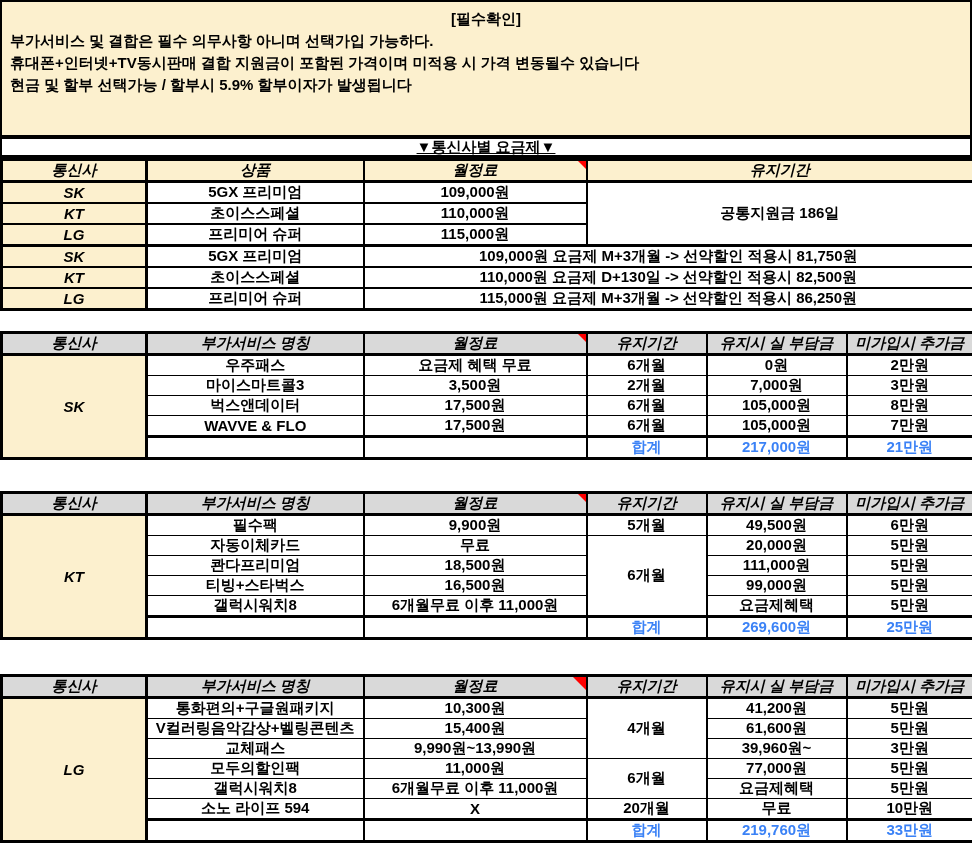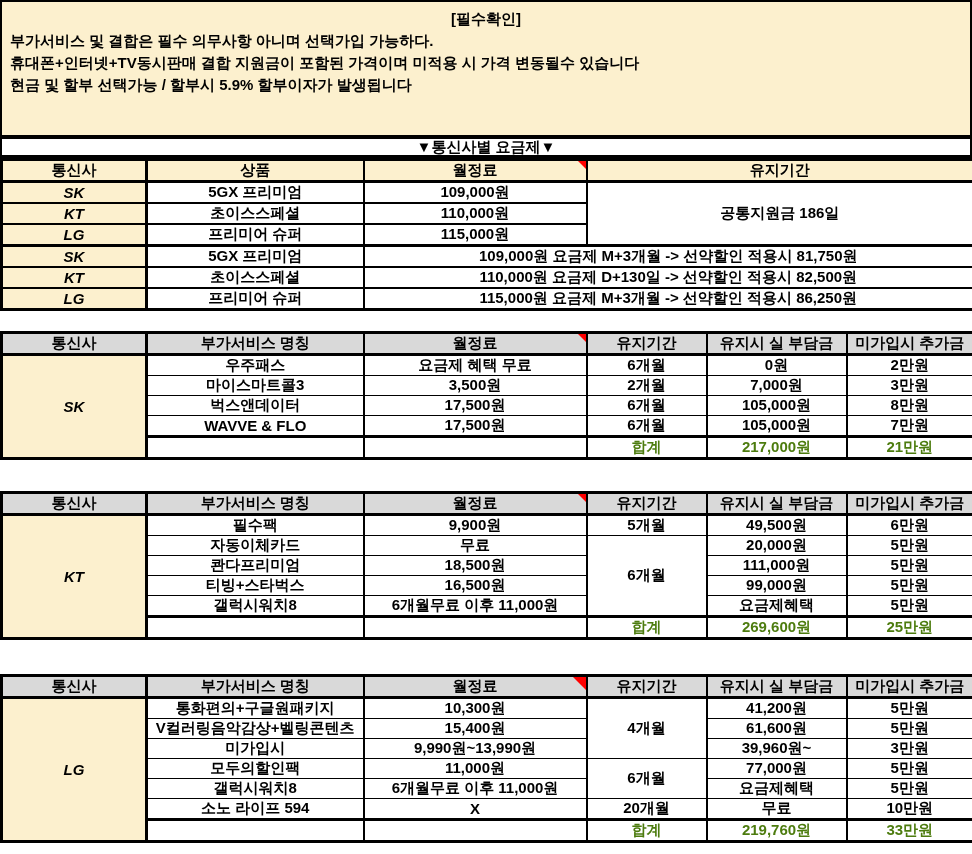--- a/index.html
+++ b/index.html
@@ -12,42 +12,42 @@
   .notice{
     position:absolute;top:0;left:0;width:972px;height:137px;box-sizing:border-box;
     background:#FCF0CE;border:2px solid #000;padding:6px 8px;font-size:15px;
   }
   .notice .line{line-height:22px;white-space:nowrap;}
   .notice .title{text-align:center;}
   
   .sectitle{
     position:absolute;top:137px;left:0;width:972px;height:21px;box-sizing:border-box;
     background:#fff;border:2px solid #000;border-bottom-width:3px;
-    text-align:center;font-size:15px;line-height:15px;
+    text-align:center;font-size:15px;line-height:15px;text-decoration:underline;
   }
   
   .tbl{
     position:absolute;left:0;border-collapse:collapse;table-layout:fixed;
     background:#fff;border:3px solid #000;width:972px;
   }
   .tbl th,.tbl td{
     border:1px solid #000;border-left-width:2px;border-right-width:2px;
     text-align:center;font-size:15px;font-weight:700;padding:0 2px;
     overflow:hidden;white-space:nowrap;box-sizing:border-box;
   }
-  .tbl th{border-bottom-width:3px;height:22px;background:#D9D9D9;position:relative;}
+  .tbl th{border-bottom-width:3px;height:22px;background:#D9D9D9;position:relative;font-style:italic;}
   .t1{top:158px;}  .t2{top:331px;}  .t3{top:491px;}  .t4{top:674px;}
   .t1 th{background:#FCF0CE;height:20px;}
   .t1 td{height:18px;border-top-width:2px;border-bottom-width:2px;}
   .t2 td,.t3 td,.t4 td{height:20px;}
   .c1{border-right-width:3px !important;}
   .carrier{background:#FCF0CE;border-right-width:3px !important;font-size:15px;font-style:italic;}
   .total td{border-top-width:3px;}
   .gsep td{border-top-width:3px !important;}
-  .red{color:#4d7c0f;}
+  .red{color:#3b82f6;}
   .small{font-size:13px;}
   .tri{
     position:absolute;top:0;right:0;width:0;height:0;
     border-left:8px solid transparent;border-top:8px solid #FF0000;
   }
   .tri-lg{border-left-width:13px;border-top-width:13px;}
 </style>
 </head>
 <body>
 
@@ -254,21 +254,21 @@
       <td>41,200원</td>
       <td>5만원</td>
     </tr>
     <tr>
       <td class="small">V컬러링음악감상+벨링콘텐츠</td>
       <td>15,400원</td>
       <td>61,600원</td>
       <td>5만원</td>
     </tr>
     <tr>
-      <td>미가입시</td>
+      <td>교체패스</td>
       <td>9,990원~13,990원</td>
       <td>39,960원~</td>
       <td>3만원</td>
     </tr>
     <tr>
       <td>모두의할인팩</td>
       <td>11,000원</td>
       <td rowspan="2">6개월</td>
       <td>77,000원</td>
       <td>5만원</td>

